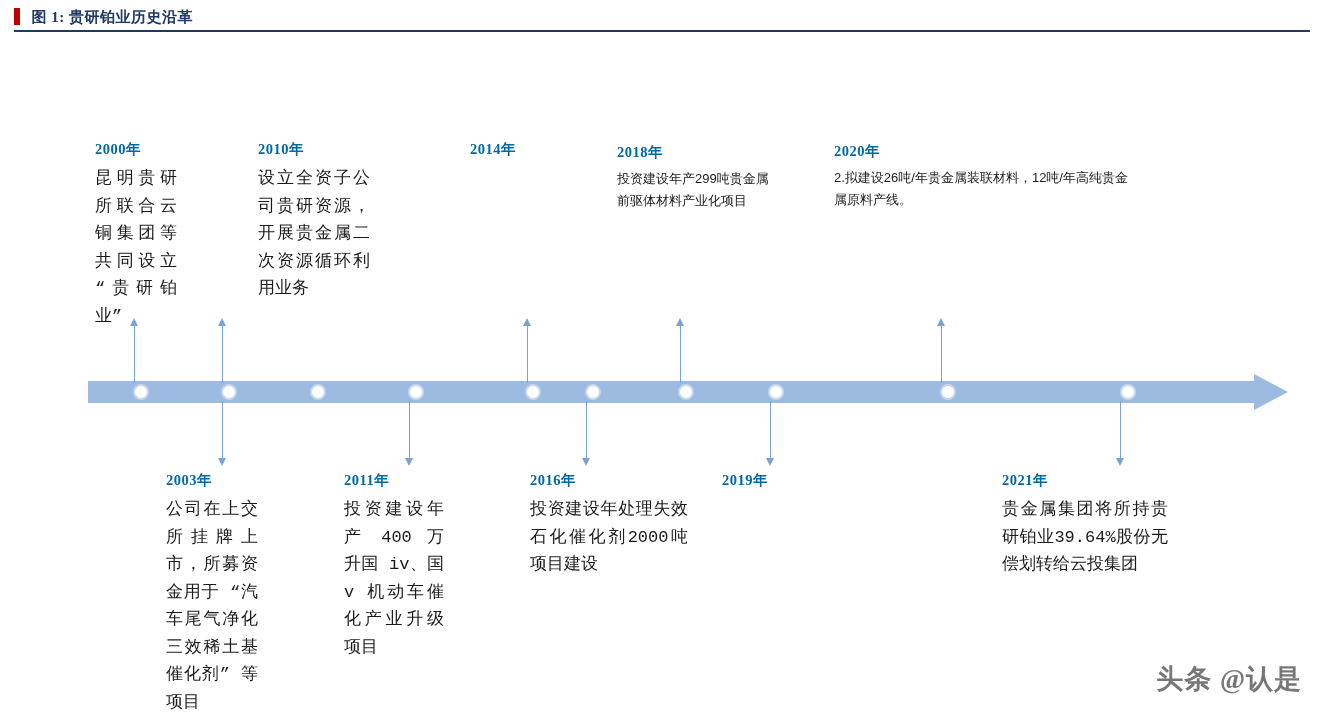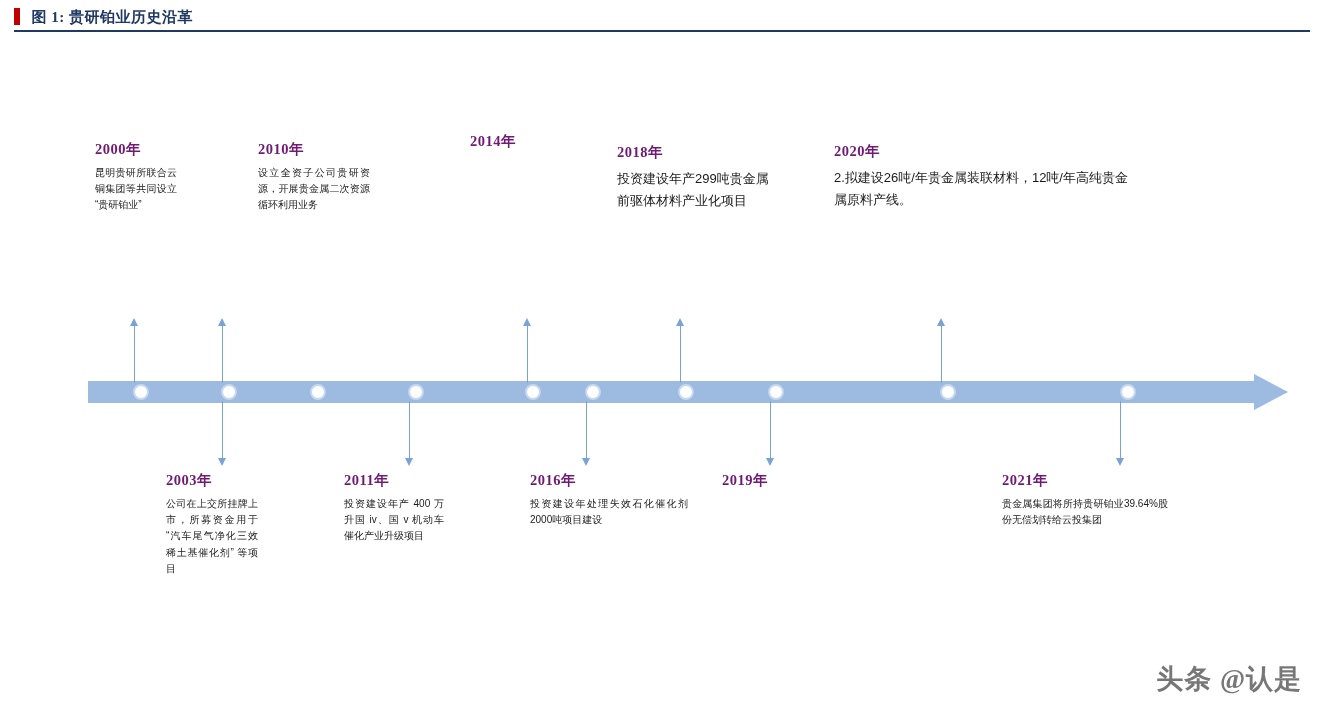--- a/index.html
+++ b/index.html
@@ -102,28 +102,28 @@
   }
 
   
   .event {
     position: absolute;
   }
   .event .year {
     font-family: "Liberation Serif", serif;
     font-weight: bold;
     font-size: 14.5px;
-    color: #701a75;
+    color: #0369a1;
     margin-bottom: 6px;
     letter-spacing: 0.5px;
     white-space: nowrap;
   }
   .event .desc {
-    font-family: Liberation Sans, sans-serif;
-    font-size: 10px;
+    font-family: Liberation Mono, monospace;
+    font-size: 17px;
     color: #1a1a1a;
     line-height: 1.62;
     text-align: justify;
     text-justify: inter-ideograph;
   }
   .event .desc.sans {
     font-family: "Liberation Sans", sans-serif;
     font-size: 13px;
     line-height: 1.72;
     text-align: left;
@@ -226,21 +226,21 @@
 <div class="event" style="left:95px; top:140px; width:82px;">
   <div class="year">2000年</div>
   <div class="desc">昆明贵研所联合云铜集团等共同设立 “贵研铂业”</div>
 </div>
 
 <div class="event" style="left:258px; top:140px; width:112px;">
   <div class="year">2010年</div>
   <div class="desc">设立全资子公司贵研资源，开展贵金属二次资源循环利用业务</div>
 </div>
 
-<div class="event" style="left:470px; top:132px; width:98px;">
+<div class="event" style="left:470px; top:140px; width:98px;">
   <div class="year">2014年</div>
 </div>
 
 <div class="event" style="left:617px; top:143px; width:152px;">
   <div class="year">2018年</div>
   <div class="desc sans">投资建设年产299吨贵金属前驱体材料产业化项目</div>
 </div>
 
 <div class="event" style="left:834px; top:142px; width:302px;">
   <div class="year">2020年</div>

